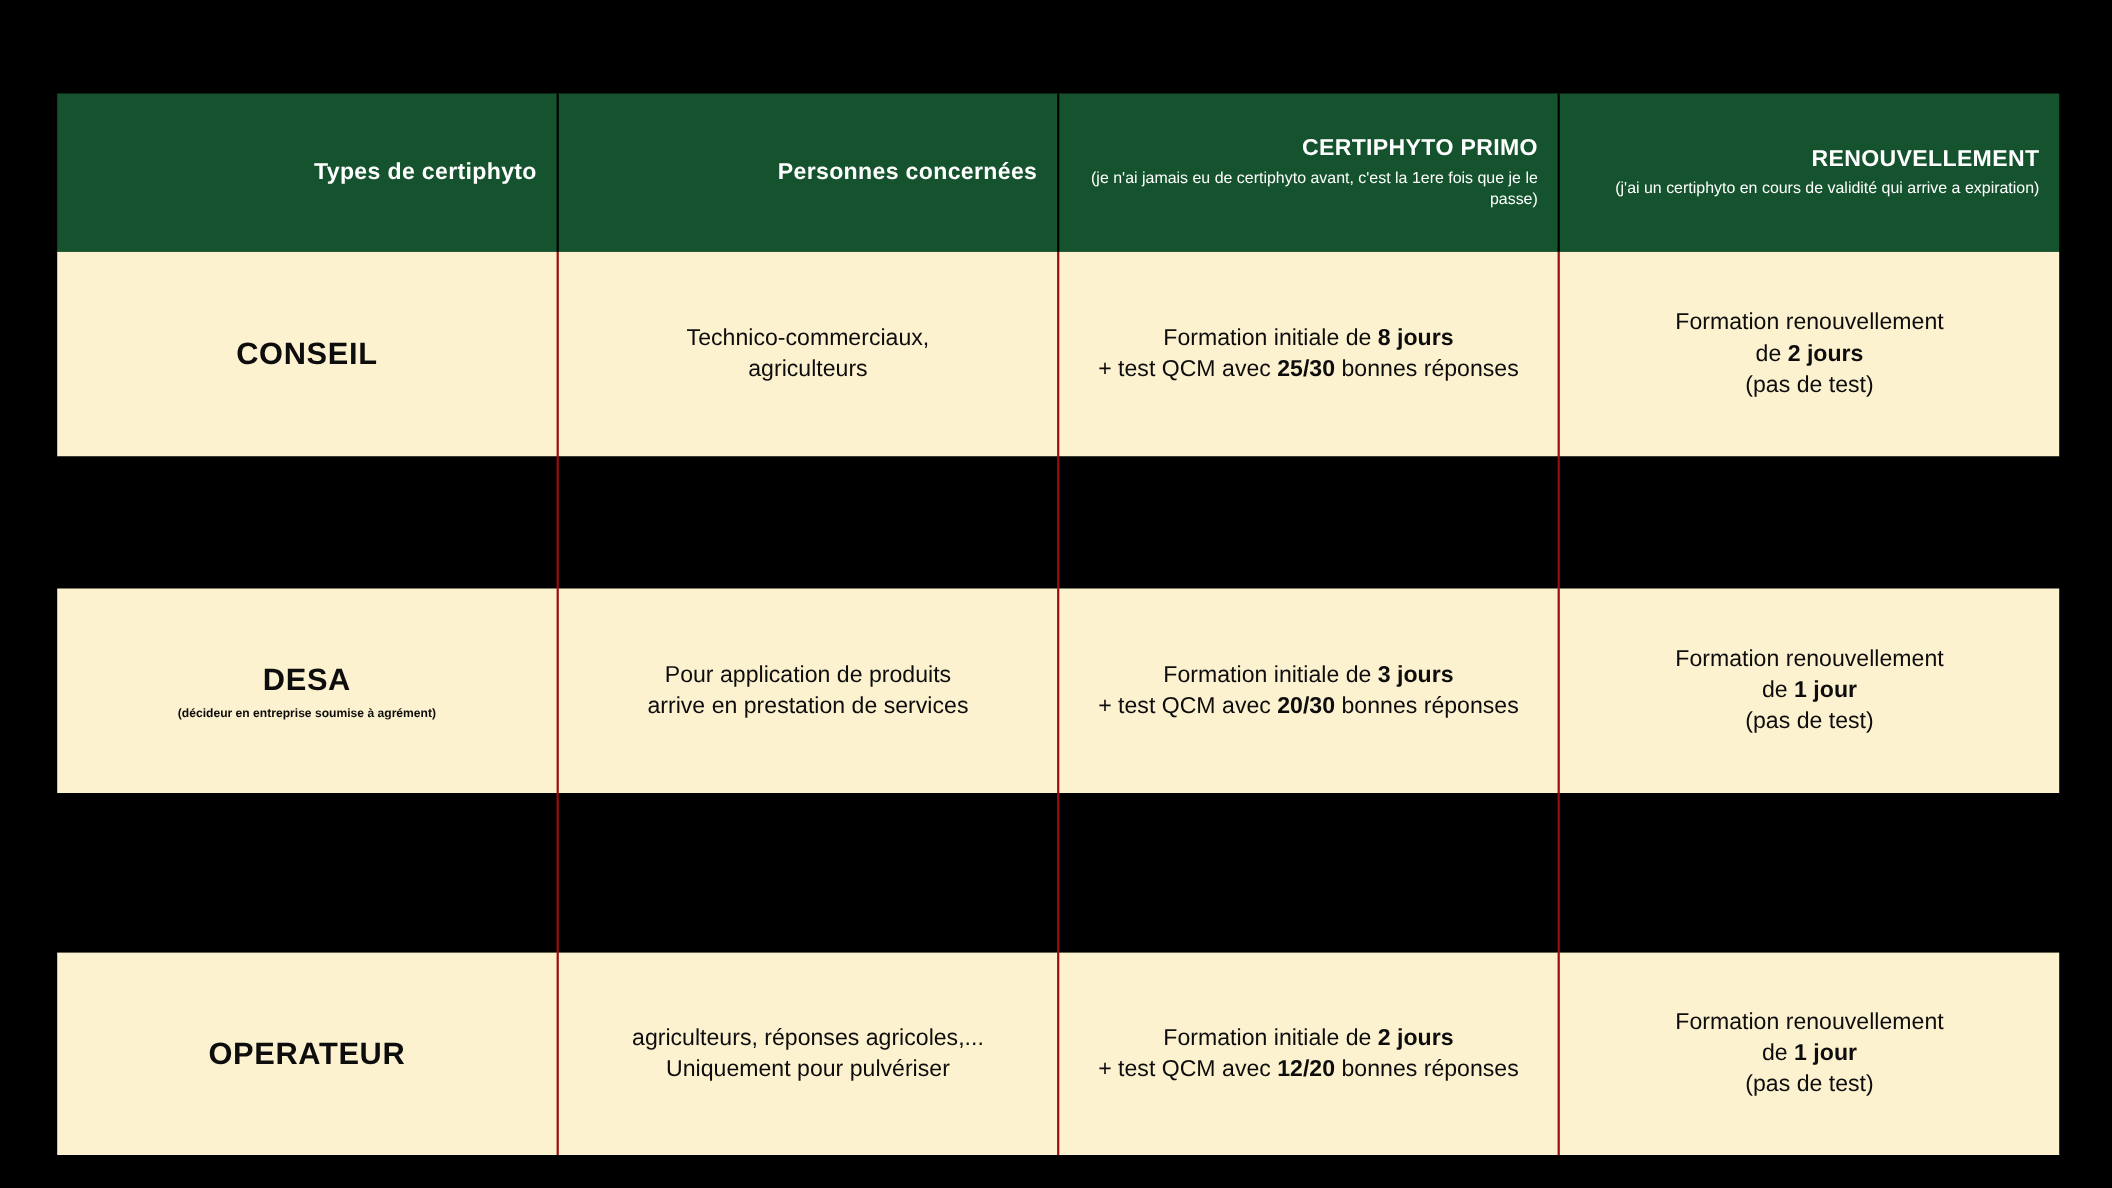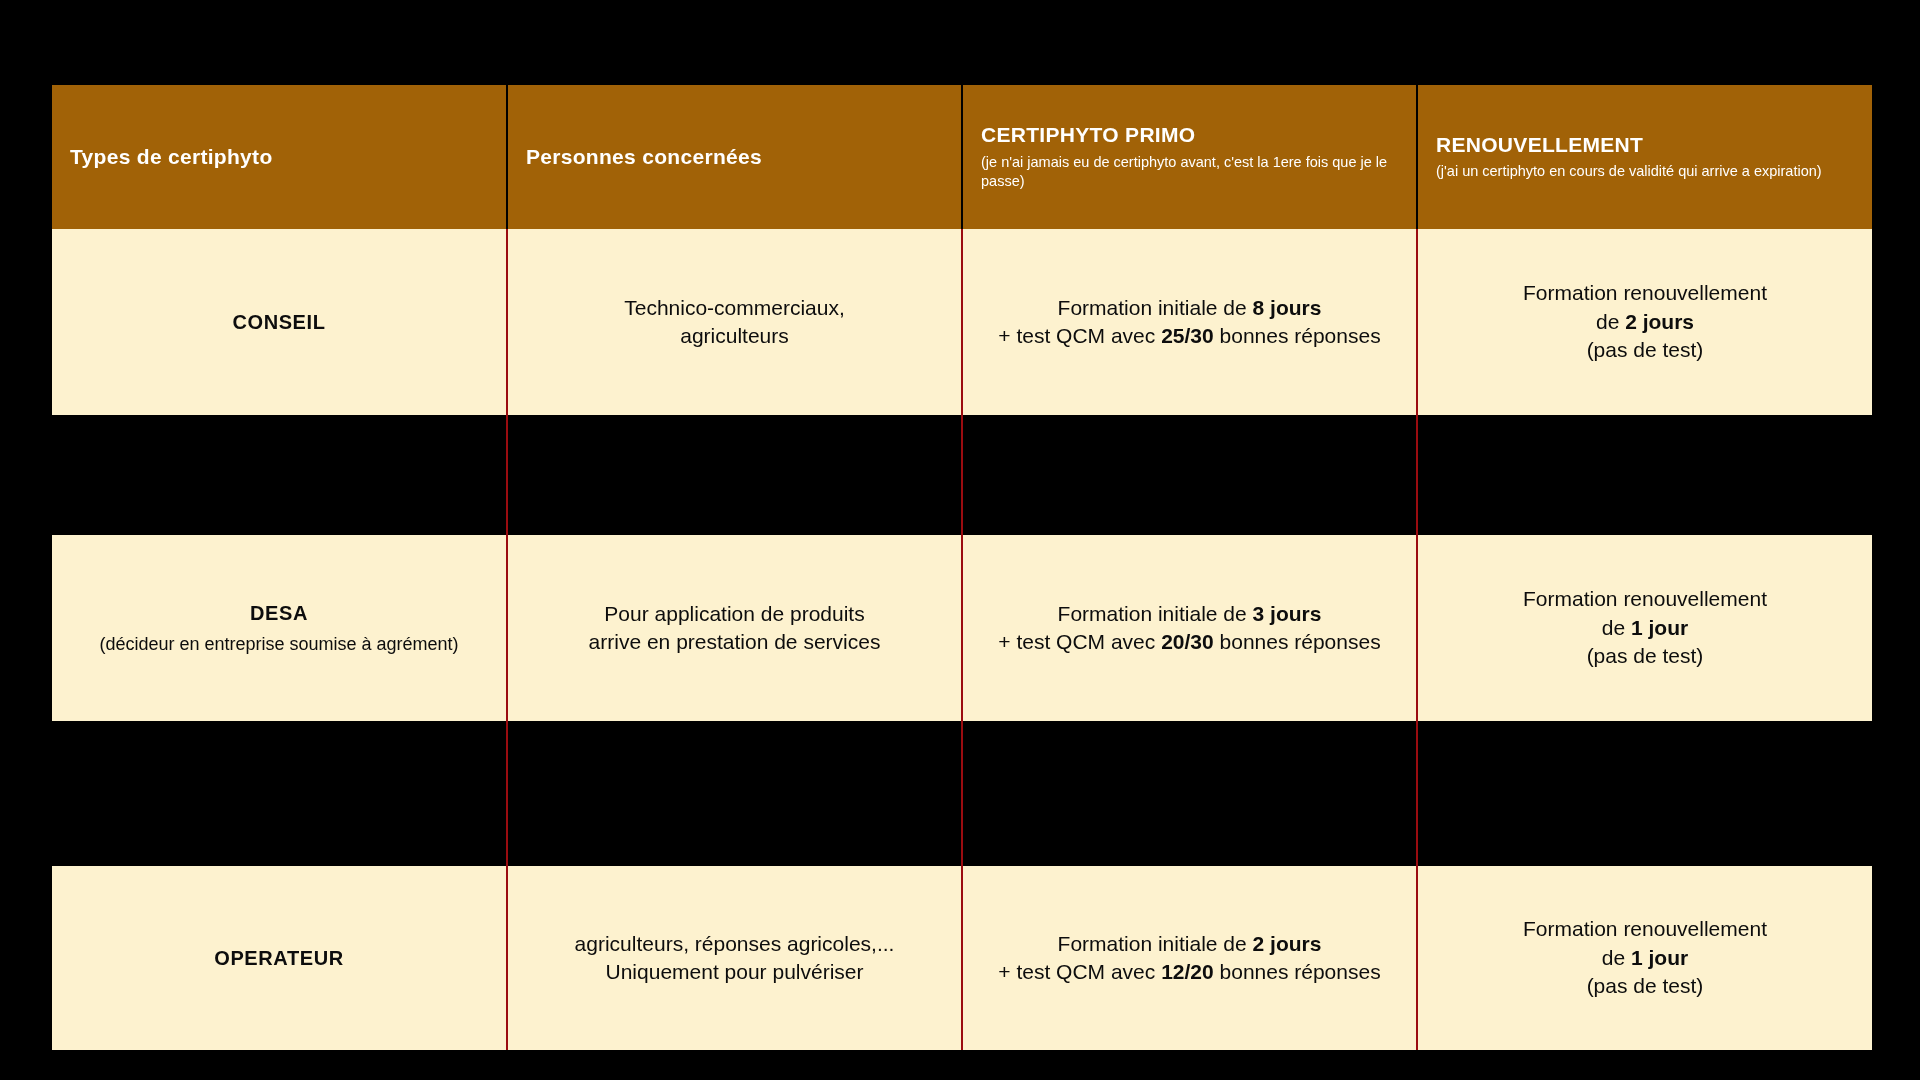--- a/index.html
+++ b/index.html
@@ -32,23 +32,23 @@
     width: 1820px;
   }
 
   col.c1 { width: 455px; }
   col.c2 { width: 455px; }
   col.c3 { width: 455px; }
   col.c4 { width: 455px; }
 
   
   tr.head td {
-    background: #a16207;
+    background: #14532d;
     color: #ffffff;
-    text-align: left;
+    text-align: right;
     vertical-align: middle;
     height: 132px;
     padding: 6px 18px;
     border-right: 2px solid #000000;
   }
   tr.head td:last-child { border-right: none; }
 
   .head-title {
     font-size: 21px;
     font-weight: bold;
@@ -72,27 +72,27 @@
     border-right: 2px solid #9b0c10;
     line-height: 1.35;
   }
   tr.data td:last-child { border-right: none; }
 
   tr.r1 td { height: 150px; }
   tr.r2 td { height: 150px; }
   tr.r3 td { height: 148px; }
 
   .cat-name {
-    font-size: 20px;
+    font-size: 28px;
     font-weight: bold;
     letter-spacing: 0.6px;
   }
   .cat-note {
-    font-size: 18px;
-    font-weight: normal;
+    font-size: 11px;
+    font-weight: bold;
     line-height: 1.35;
     margin-top: 5px;
   }
   .cell-text {
     font-size: 21px;
     font-weight: normal;
   }
   .cell-text b { font-weight: bold; }
 
   

